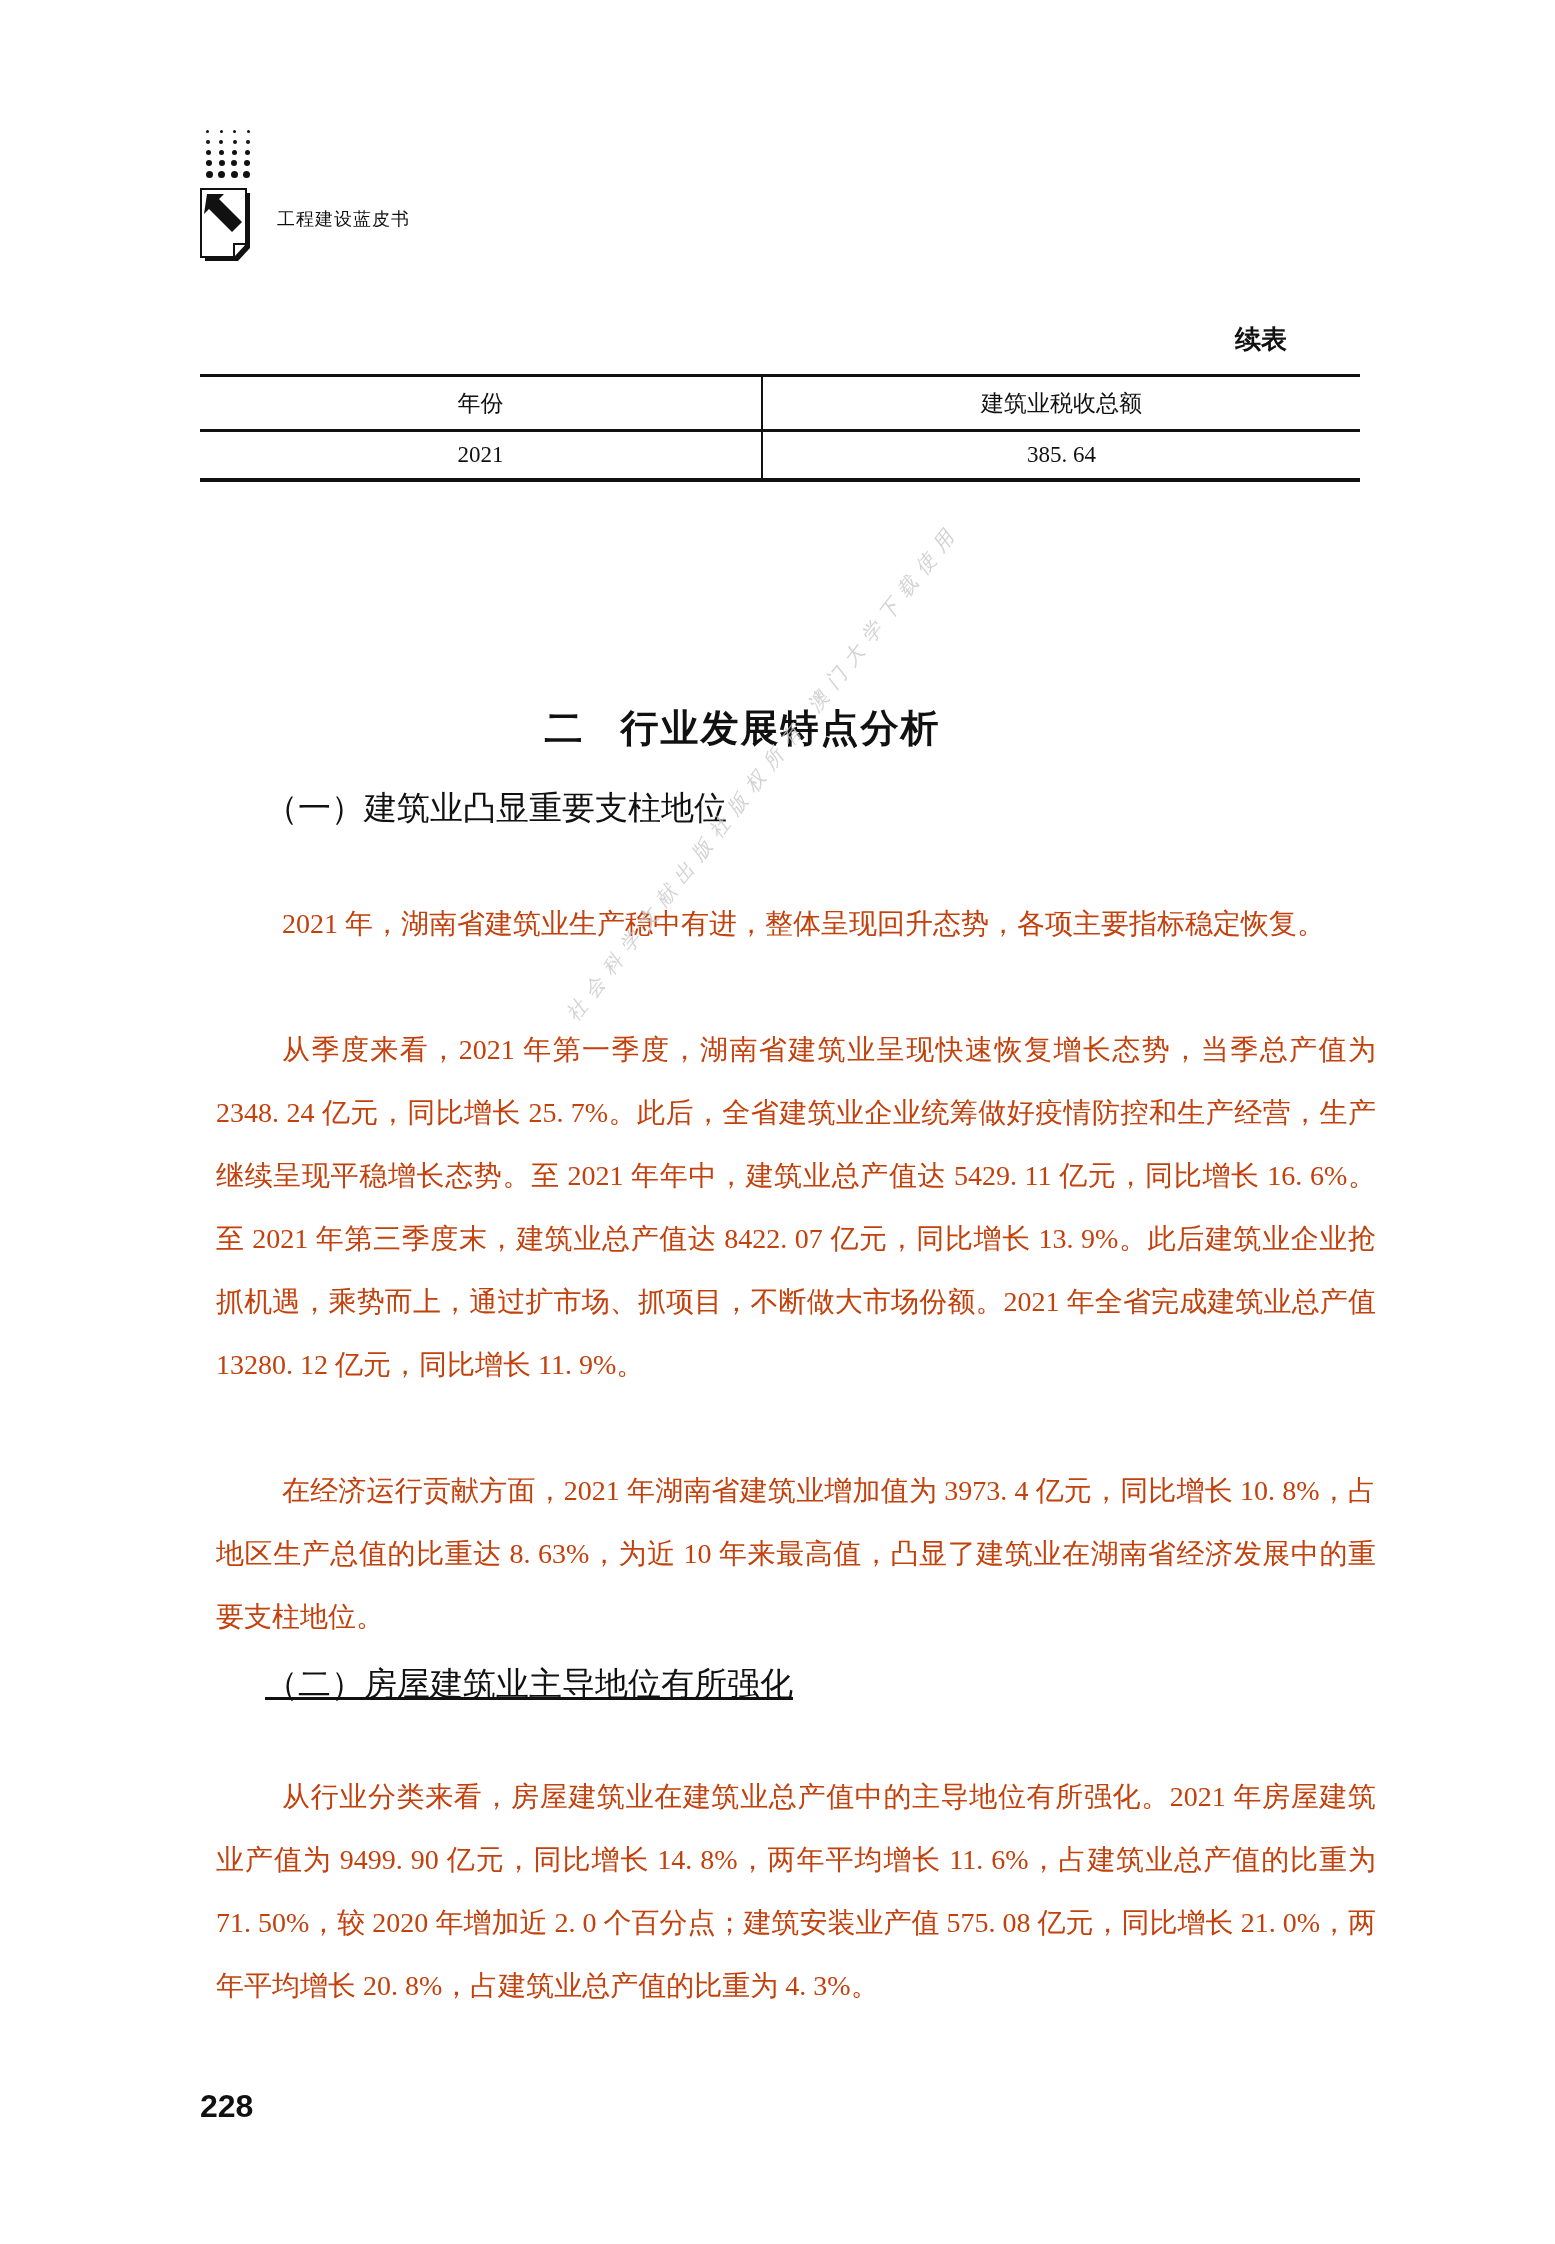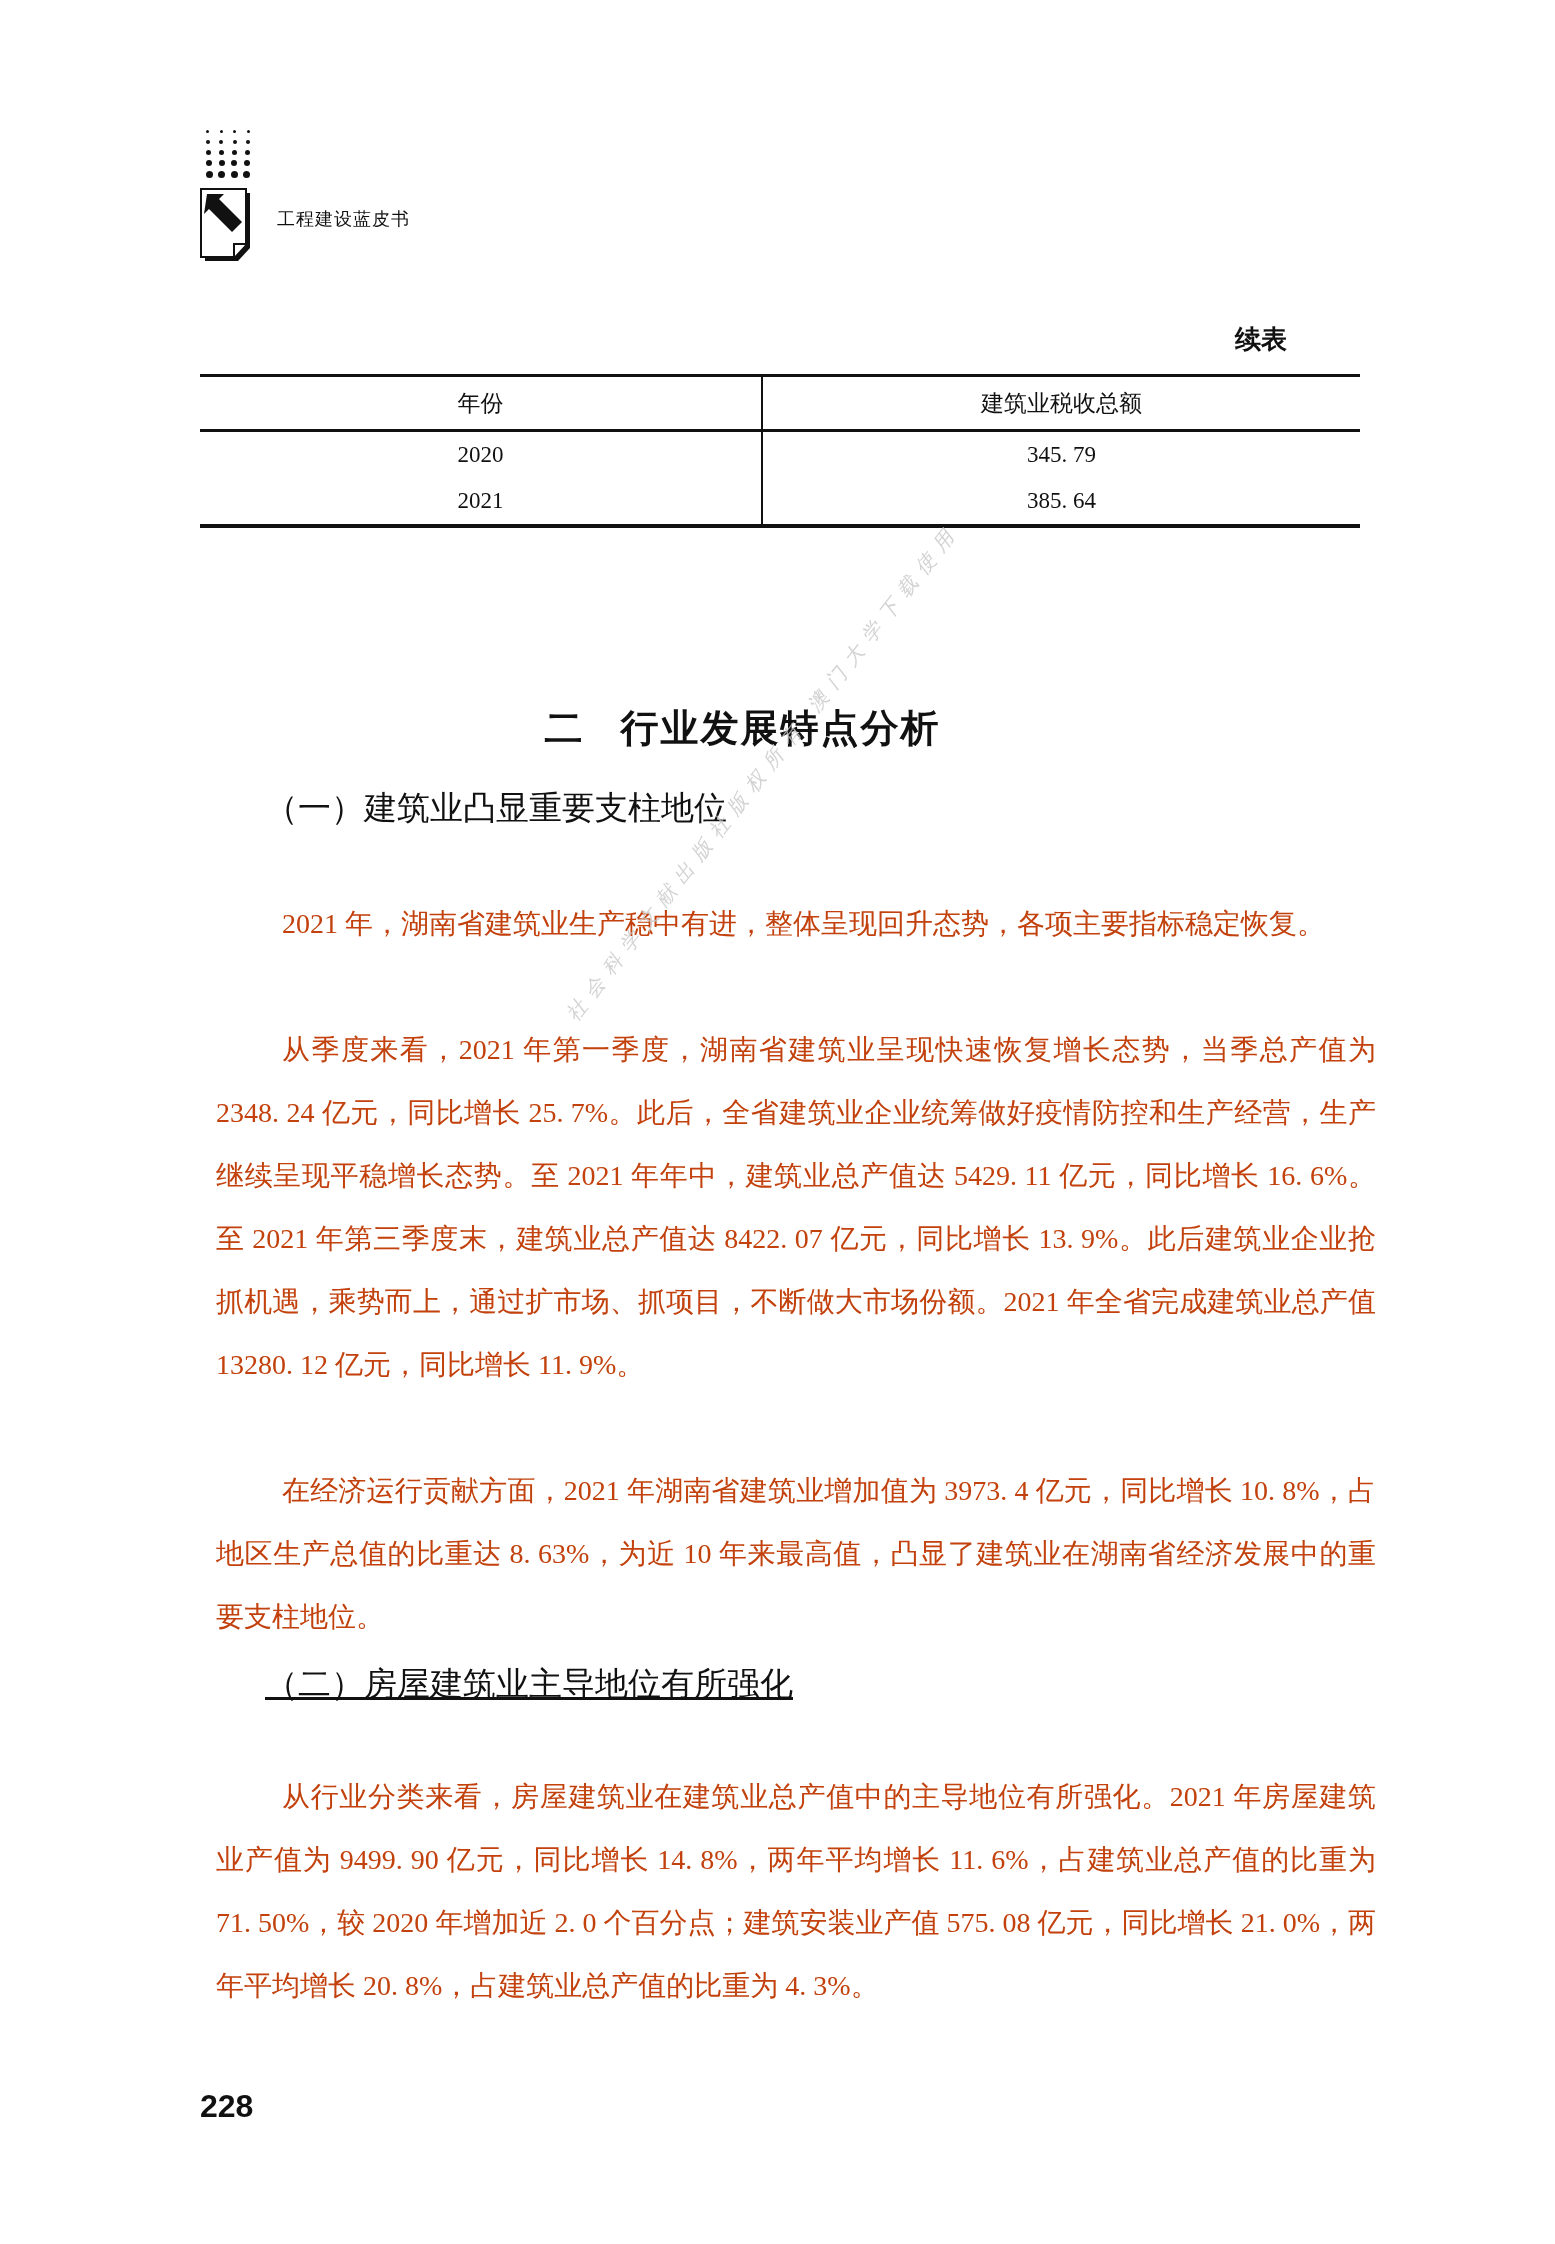--- a/index.html
+++ b/index.html
@@ -93,24 +93,20 @@
 <div class="table-caption">续表</div>
 <table class="tbl">
   <thead>
     <tr>
       <th class="c1">年份</th>
       <th>建筑业税收总额</th>
     </tr>
   </thead>
   <tbody>
     <tr>
-      <td class="c1">2020</td>
-      <td>345. 79</td>
-    </tr>
-    <tr>
       <td class="c1">2021</td>
       <td>385. 64</td>
     </tr>
   </tbody>
 </table>
 
 <div class="h2">
   <span class="num">二</span><span>行业发展特点分析</span>
 </div>
 

